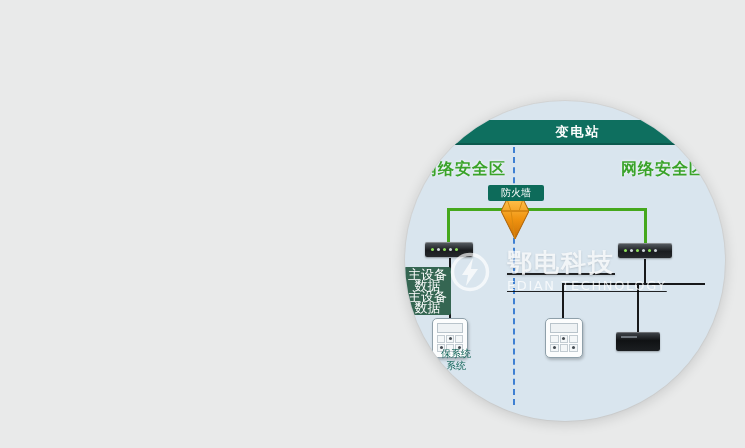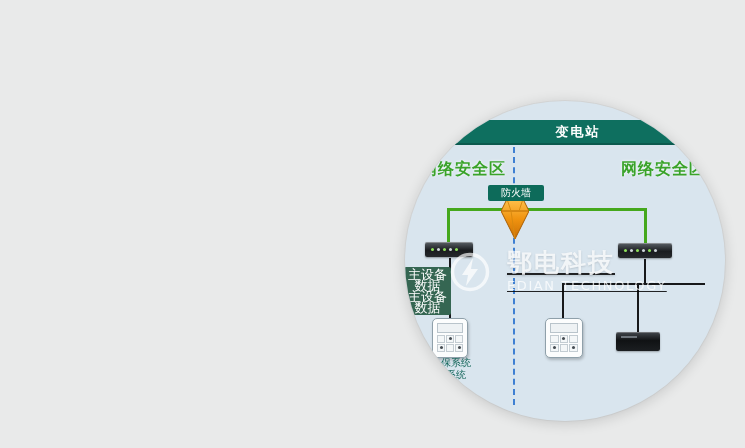--- a/index.html
+++ b/index.html
@@ -52,21 +52,21 @@
   
   .recorder{position:absolute;left:211px;top:231px;width:44px;height:19px;
             background:linear-gradient(#43484e,#101214 45%,#1b1e21);border-radius:2px;
             box-shadow:inset 0 1px 0 rgba(255,255,255,.25),0 1px 2px rgba(0,0,0,.3);z-index:2;}
   .recorder::after{content:"";position:absolute;left:5px;top:4px;width:16px;height:2px;background:#6d747b;}
   
   .badge{position:absolute;left:-1px;top:166px;width:47px;background:#356652;color:#fff;font-size:13px;
          line-height:11px;text-align:center;padding:2px 0;border-radius:2px;z-index:3;}
   
   .cap{position:absolute;z-index:2;font-size:10px;line-height:12px;color:#14665a;text-align:center;white-space:nowrap;}
-  #cap-left{left:28px;top:256px;width:46px;}
+  #cap-left{left:28px;top:247px;width:46px;}
   #cap-mid{left:121px;top:257px;width:76px;}
   #cap-right{left:192px;top:257px;width:84px;}
   
   .watermark{position:absolute;left:44px;top:149px;display:flex;align-items:center;gap:16px;z-index:4;opacity:.85;text-decoration:underline;}
   .wm-text .t{font-size:25px;font-weight:bold;color:rgba(253,253,253,.9);letter-spacing:2px;
               text-shadow:0 1px 2px rgba(125,136,146,.4);line-height:26px;}
   .wm-text .s{font-size:13px;letter-spacing:1.6px;color:rgba(255,255,255,.88);margin-top:2px;white-space:nowrap;}
 </style>
 </head>
 <body>

